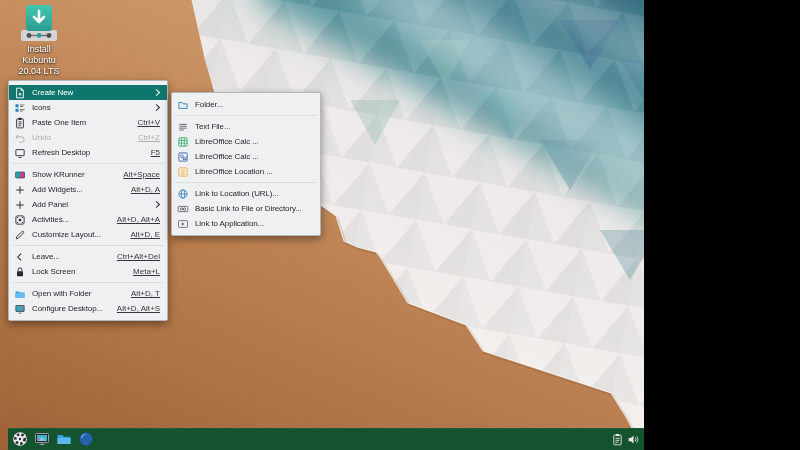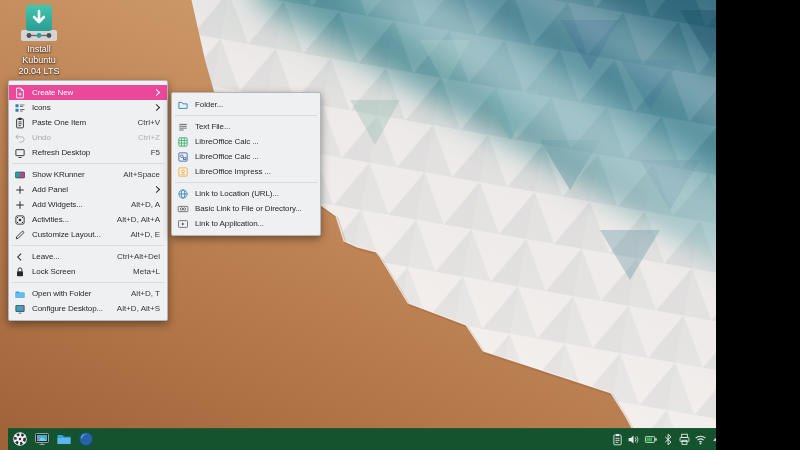--- a/index.html
+++ b/index.html
@@ -1,38 +1,38 @@
 <!DOCTYPE html>
 <html><head>
 <meta charset="utf-8">
 <style>
   html,body{margin:0;padding:0;background:#000;}
-  .screen{position:relative;width:716px;height:450px;overflow:hidden;
+  .screen{position:relative;width:644px;height:450px;overflow:hidden;
           font-family:"Liberation Sans","DejaVu Sans",sans-serif;}
   .wallpaper{position:absolute;left:0;top:0;width:800px;height:450px;display:block;}
 
   
   .desktop-icon{position:absolute;left:10px;top:4px;width:58px;text-align:center;}
   .desktop-icon .glyph{display:block;margin:0 auto;}
   .desktop-icon .lbl{color:#fff;font-size:9px;line-height:11px;
         text-shadow:0 1px 2px rgba(0,0,0,.75),0 0 3px rgba(0,0,0,.5);}
 
   
   .menu{position:absolute;background:#eff0f1;border:1px solid #b4b7b9;border-radius:2px;
         box-shadow:0 3px 9px rgba(0,0,0,.42);padding:4px 0;box-sizing:border-box;
         font-size:8px;color:#26292c;}
   .main-menu{left:8px;top:80px;width:160px;}
   .sub-menu{left:171px;top:92px;width:150px;}
   .mrow{height:15px;display:flex;align-items:center;padding:0 7px 0 5px;white-space:nowrap;}
   .mrow .mi{width:12px;height:12px;flex:none;margin-right:6px;}
   .mlabel{flex:1 1 auto;overflow:hidden;letter-spacing:-0.1px;}
-  .mshortcut{flex:none;opacity:.92;}
+  .mshortcut{flex:none;opacity:.92;text-decoration:underline;}
   .chev{flex:none;width:4px;height:4px;border-top:1.2px solid currentColor;
         border-right:1.2px solid currentColor;transform:rotate(45deg);margin:0 1px 0 8px;}
-  .mrow.hl{background:#ec4899;color:#ffffff;align-items:center;}
+  .mrow.hl{background:#0f766e;color:#ffffff;align-items:center;}
   .mrow.disabled{color:#a9abad;}
   .msep{height:1px;background:#d9dbdd;margin:3px 3px;}
 
   
   .taskbar{position:absolute;left:8px;bottom:0;width:800px;height:22px;background:#14532d;
            display:flex;align-items:center;box-shadow:inset 0 1px 0 rgba(255,255,255,.05);}
   .tb-left{display:flex;align-items:center;gap:6px;padding-left:4px;}
   .tb-left svg{width:16px;height:16px;display:block;}
   .tb-spacer{flex:1 1 auto;}
   .tray{display:flex;align-items:center;gap:3px;}
@@ -341,32 +341,32 @@
       <svg class="mi" viewBox="0 0 16 16">
           <use href="#i-krunner"></use>
         </svg>
       <span class="mlabel">Show KRunner</span>
       <span class="mshortcut">Alt+Space</span>
     </div>
     <div class="mrow">
       <svg class="mi" viewBox="0 0 16 16">
           <use href="#i-plus"></use>
         </svg>
+      <span class="mlabel">Add Widgets...</span>
+      <span class="mshortcut">Alt+D, A</span>
+    </div>
+    <div class="mrow">
+      <svg class="mi" viewBox="0 0 16 16">
+          <use href="#i-plus"></use>
+        </svg>
       <span class="mlabel">Add Panel</span>
       <span class="chev"></span>
     </div>
     <div class="mrow">
       <svg class="mi" viewBox="0 0 16 16">
-          <use href="#i-plus"></use>
-        </svg>
-      <span class="mlabel">Add Widgets...</span>
-      <span class="mshortcut">Alt+D, A</span>
-    </div>
-    <div class="mrow">
-      <svg class="mi" viewBox="0 0 16 16">
           <use href="#i-activities"></use>
         </svg>
       <span class="mlabel">Activities...</span>
       <span class="mshortcut">Alt+D, Alt+A</span>
     </div>
     <div class="mrow">
       <svg class="mi" viewBox="0 0 16 16">
           <use href="#i-pencil"></use>
         </svg>
       <span class="mlabel">Customize Layout...</span>
@@ -427,21 +427,21 @@
     <div class="mrow">
       <svg class="mi" viewBox="0 0 16 16">
           <use href="#i-draw"></use>
         </svg>
       <span class="mlabel">LibreOffice Calc ...</span>
     </div>
     <div class="mrow">
       <svg class="mi" viewBox="0 0 16 16">
           <use href="#i-impress"></use>
         </svg>
-      <span class="mlabel">LibreOffice Impress ...</span>
+      <span class="mlabel">LibreOffice Location ...</span>
     </div>
     <div class="msep"></div>
     <div class="mrow">
       <svg class="mi" viewBox="0 0 16 16">
           <use href="#i-globe"></use>
         </svg>
       <span class="mlabel">Link to Location (URL)...</span>
     </div>
     <div class="mrow">
       <svg class="mi" viewBox="0 0 16 16">

